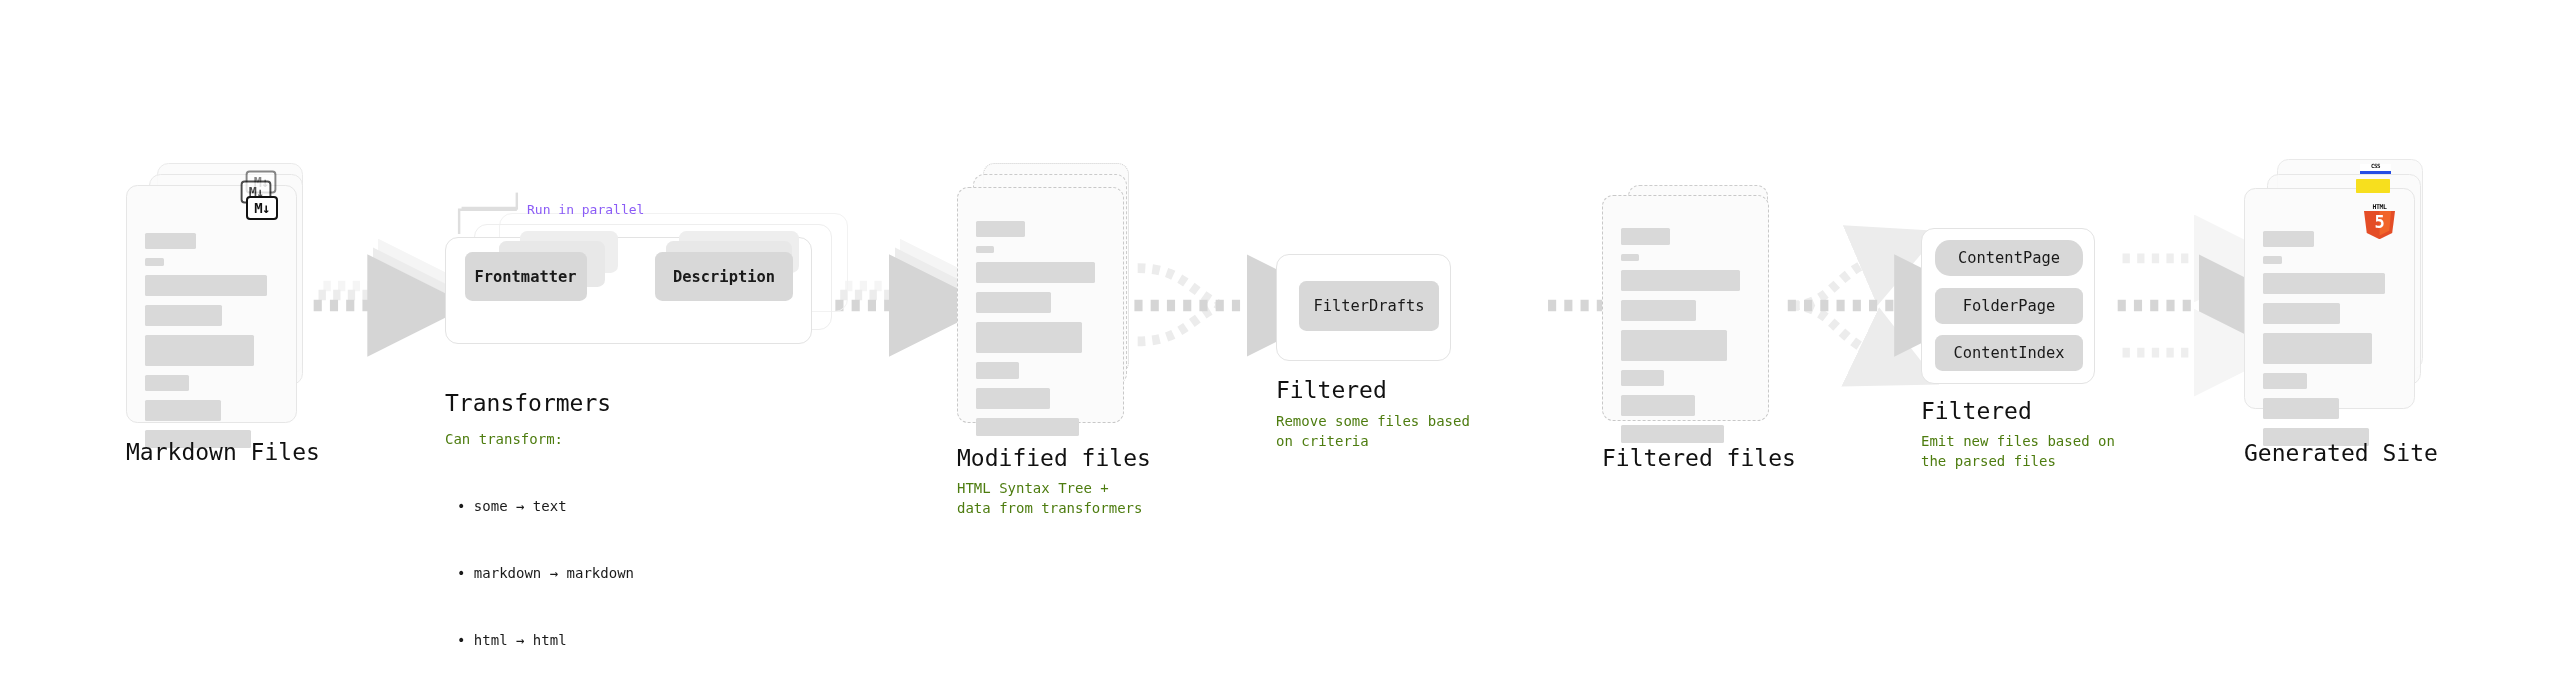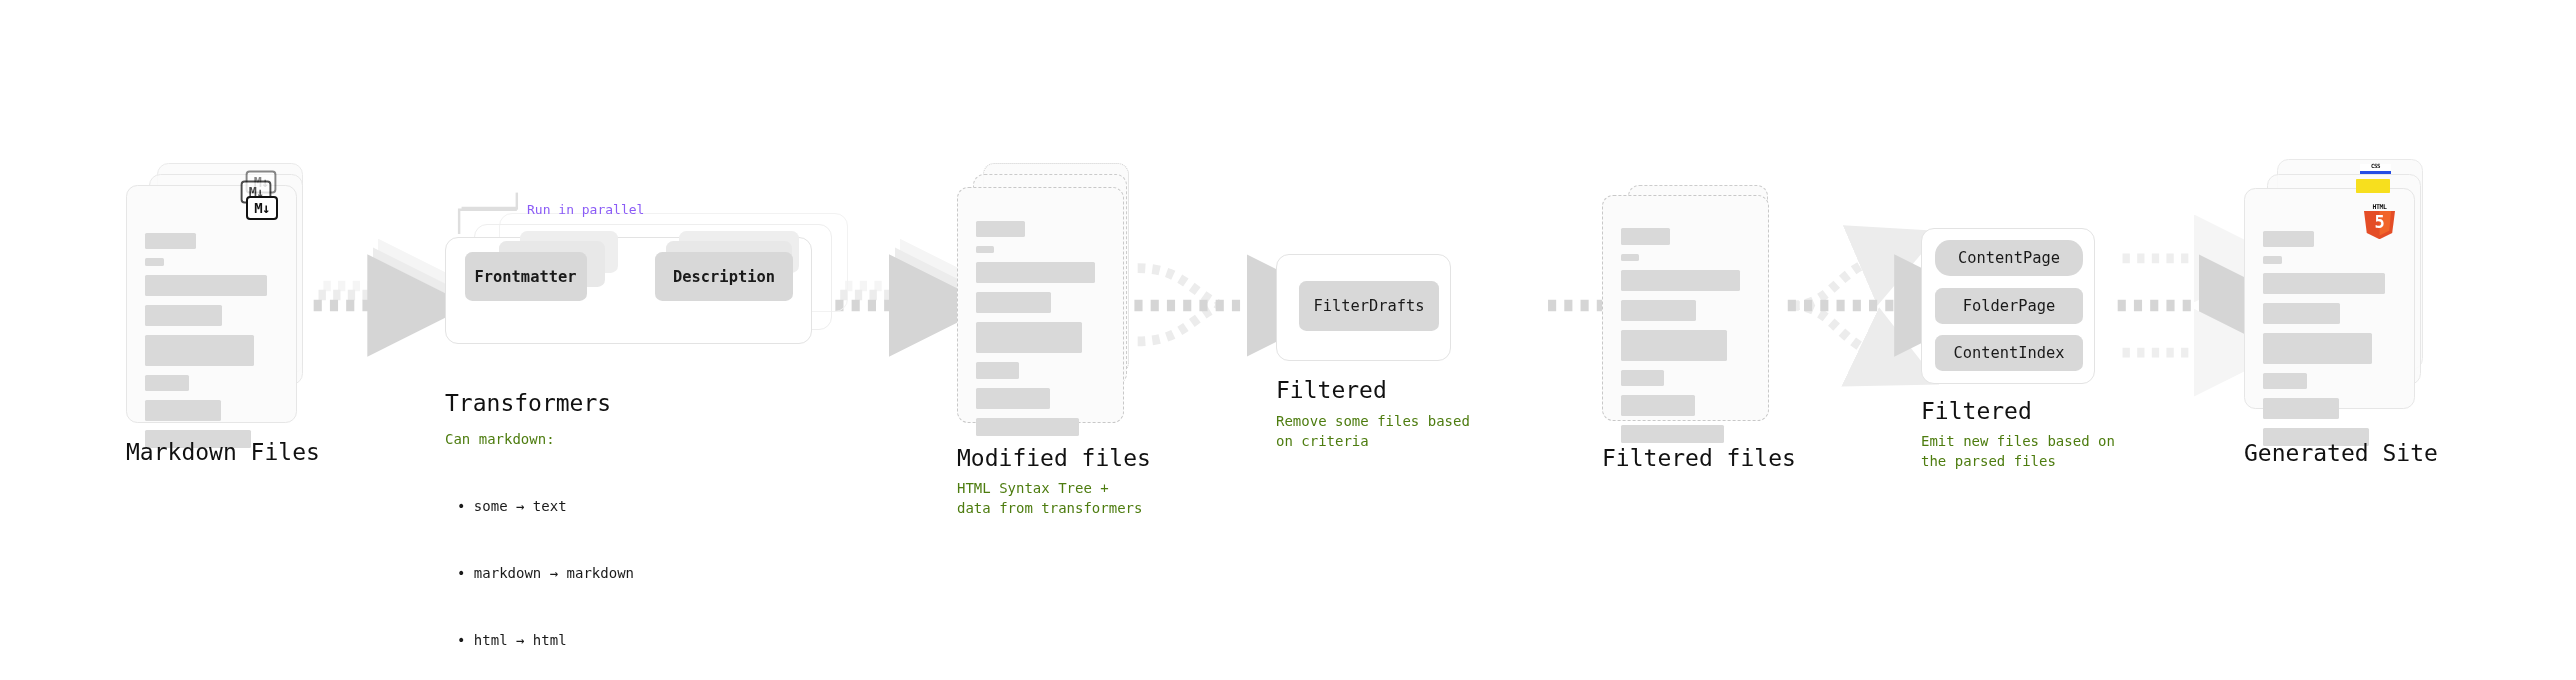--- a/index.html
+++ b/index.html
@@ -204,21 +204,21 @@
       <span>Frontmatter</span>
     </div>
     <div class="chip" style="left:210px;top:39px;width:138px;height:49px;align-items:center;">
       <span>Description</span>
     </div>
   </div>
 
   <div class="note" style="left:527px;top:202px;">Run in parallel</div>
 
   <div class="title" style="left:445px;top:390px;">Transformers</div>
-  <div class="sub" style="left:445px;top:429px;">Can markdown:</div>
+  <div class="sub" style="left:445px;top:429px;">Can transform:</div>
   <div class="bullets" style="left:457px;top:450px;">
     <div>• some → text</div>
     <div>• markdown → markdown</div>
     <div>• html → html</div>
   </div>
 
   <div class="doc-stack" style="left:957px;top:163px;width:183px;height:268px;">
     <div class="doc dotted doc-back2" style="left:26px;top:0px;width:146px;height:211px;"></div>
     <div class="doc dashed doc-back1" style="left:16.3px;top:11.4px;width:154px;height:211px;"></div>
     <div class="doc dashed" style="left:0px;top:24.4px;width:167px;height:236px;">

